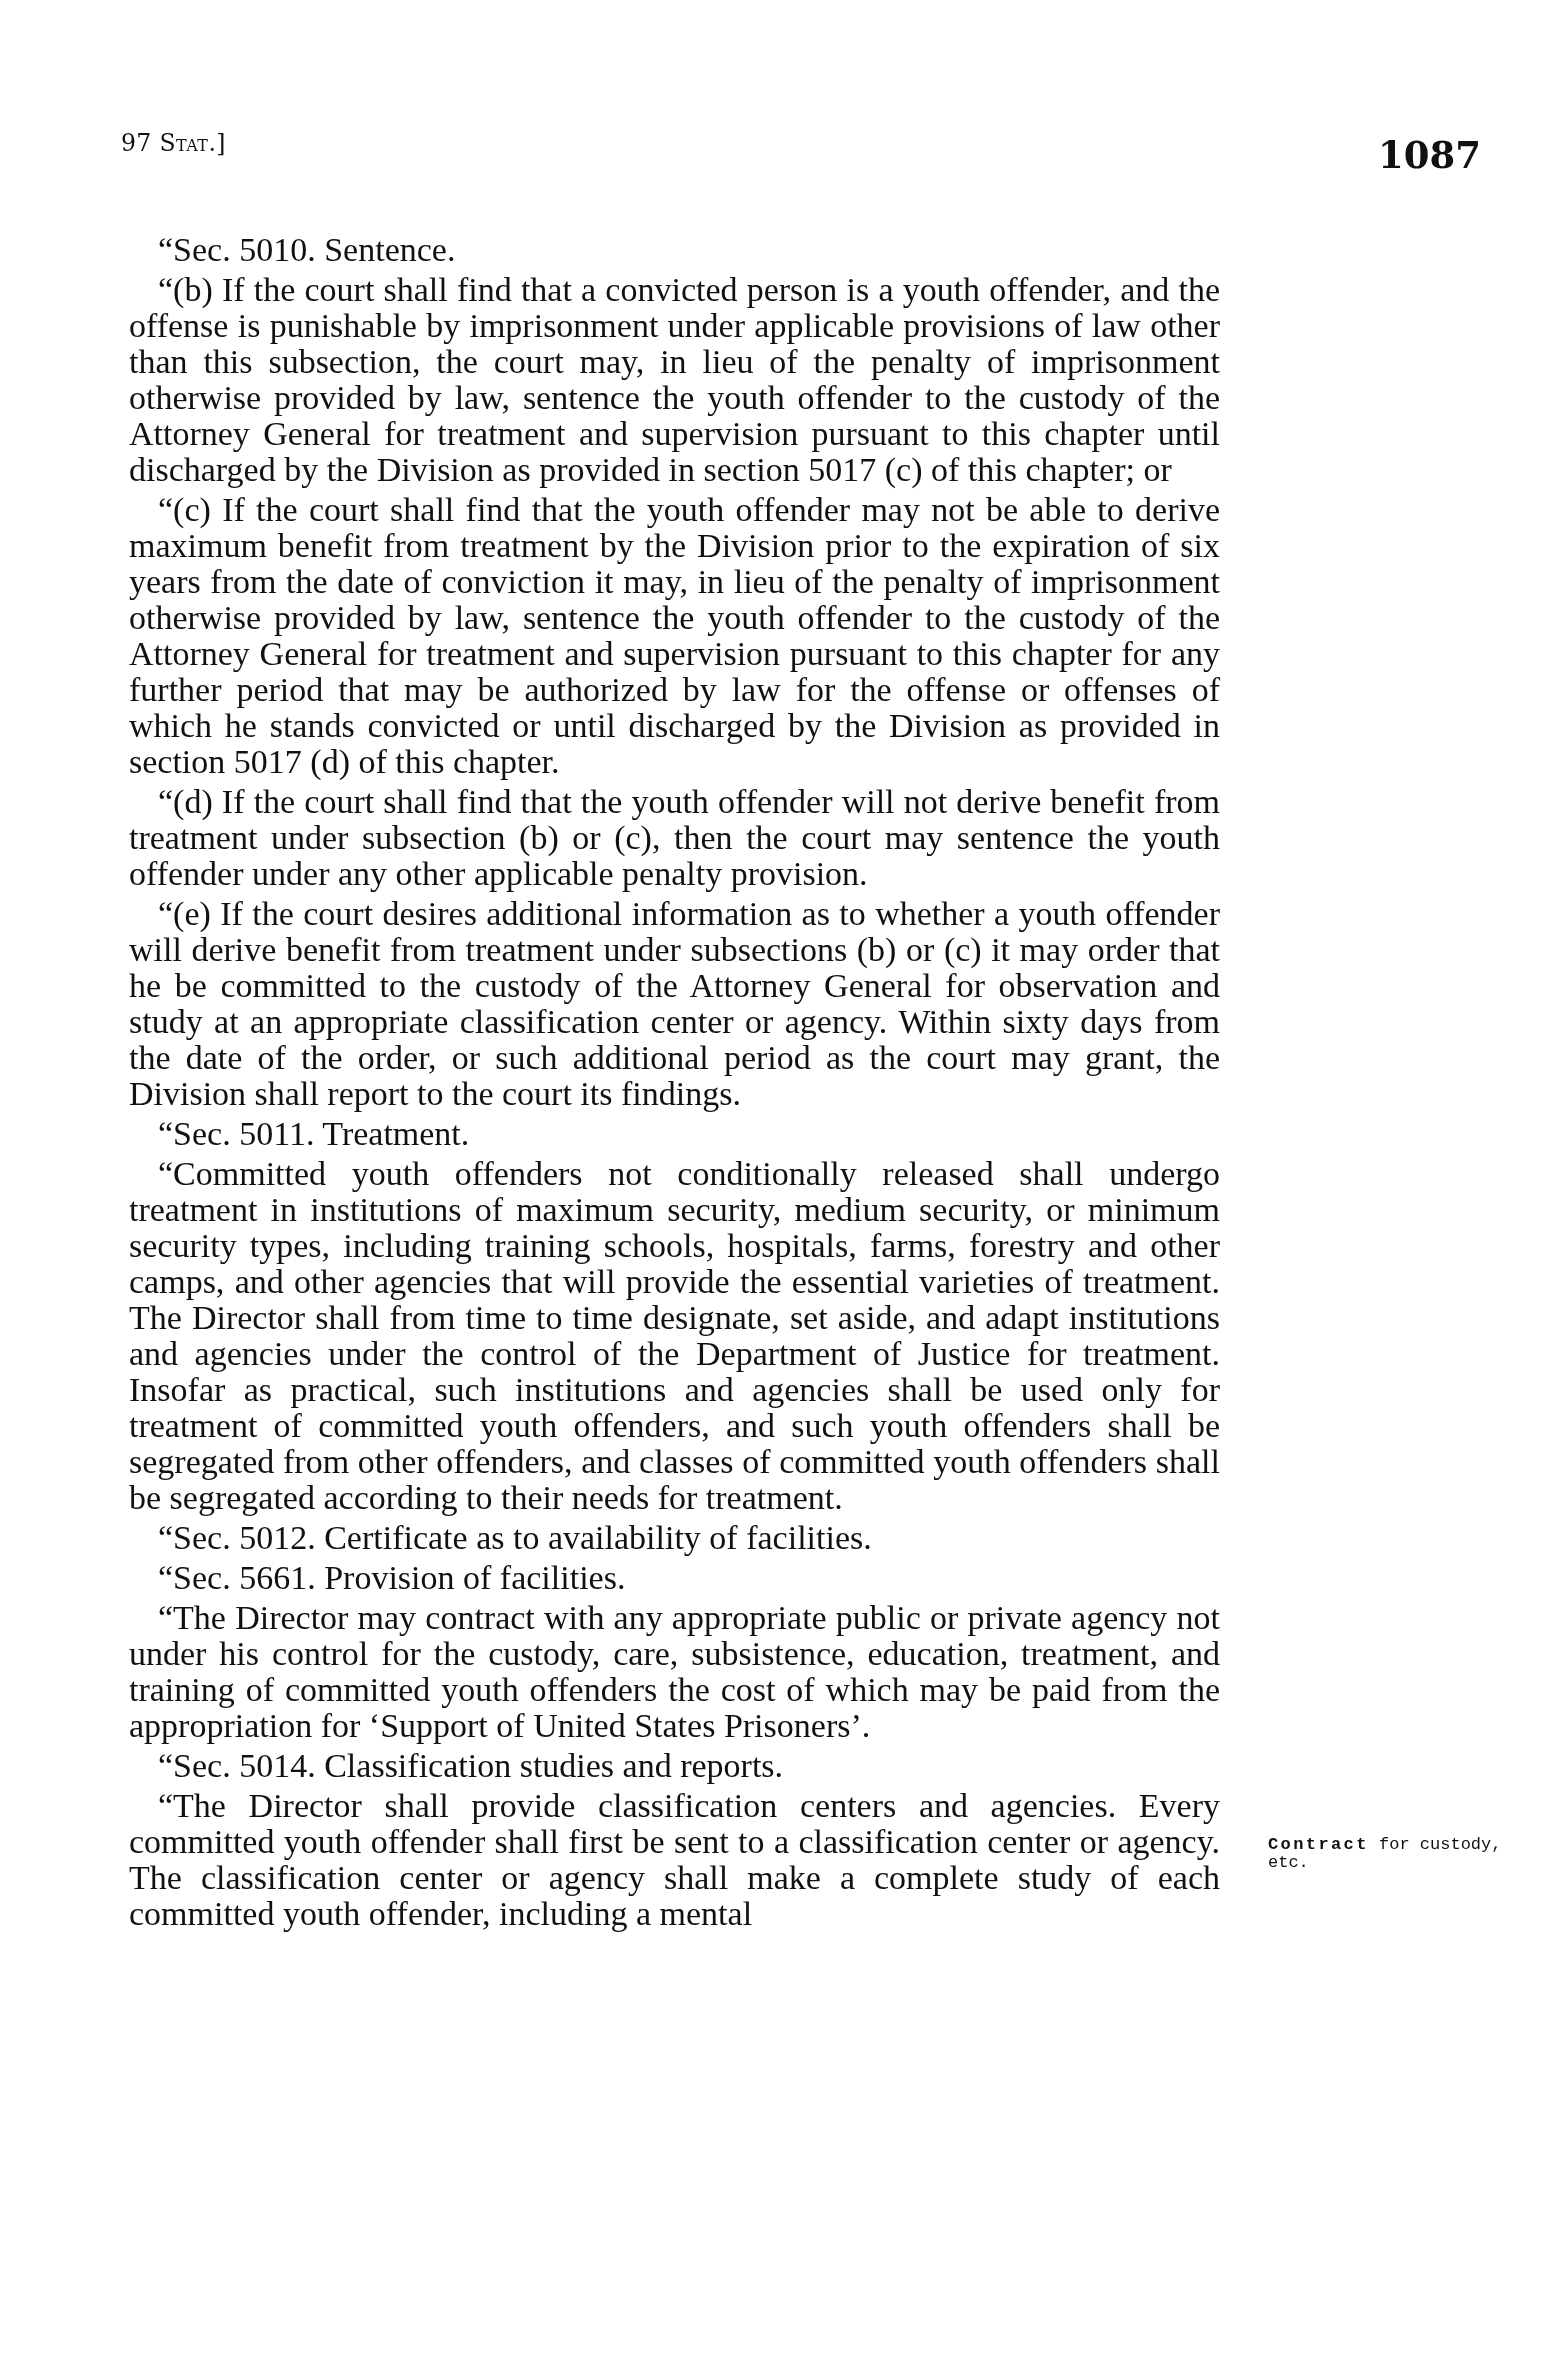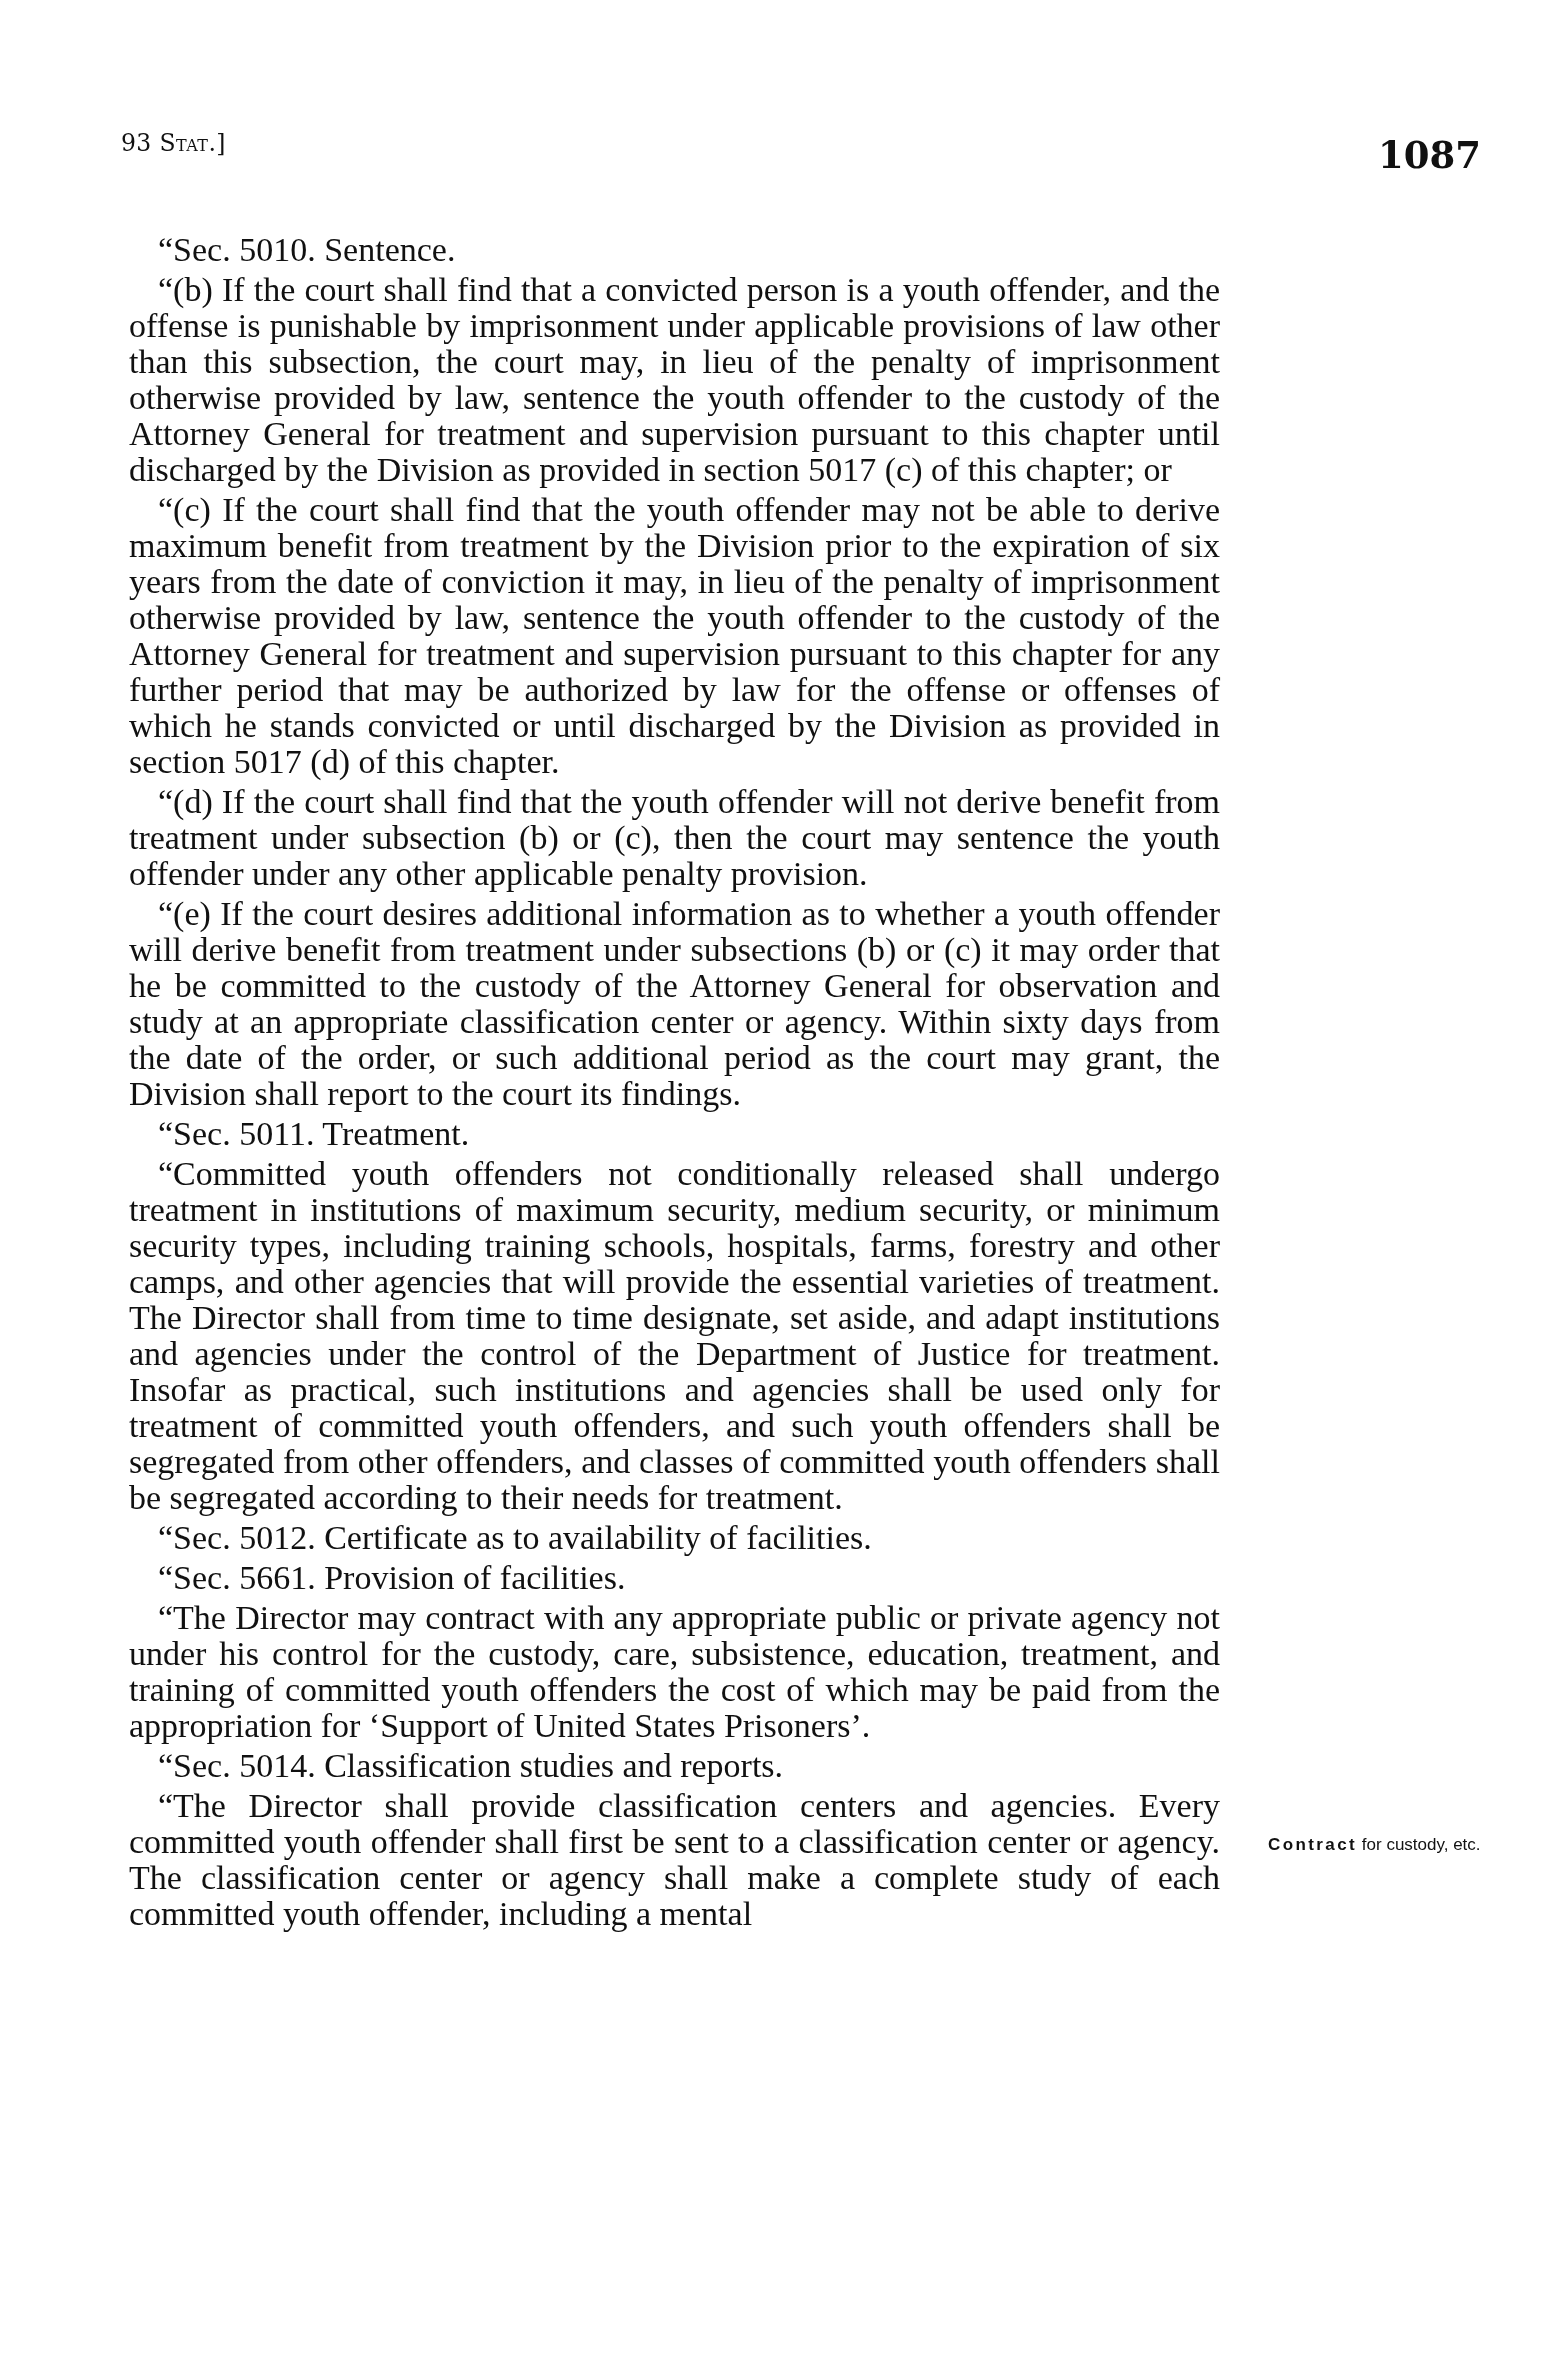--- a/index.html
+++ b/index.html
@@ -9,28 +9,28 @@
   .h-left { position:absolute; left:0; top:8px; font-size:23.5px; letter-spacing:0.4px; }
   .h-mid { position:absolute; left:147px; top:8px; font-size:23.5px; letter-spacing:0.4px; }
   .h-page { position:absolute; right:0; top:12px; font-size:37px; font-weight:bold; }
   .sc { font-variant:small-caps; }
   .column { position:absolute; top:228px; left:125px; width:1099px;
             font-family:"Liberation Serif", "DejaVu Serif", serif; font-size:34px; line-height:36px; }
   .p { margin:4px; text-align:justify; text-indent:0; }
   .p.ind { text-indent:29px; }
   .p.sec { text-indent:29px; text-align:left; }
   .margin-note { position:absolute; left:1268px; top:1836px; width:243px;
-                 font-family:Liberation Sans, sans-serif; font-size:17px; line-height:18px; }
+                 font-family:Liberation Mono, monospace; font-size:17px; line-height:18px; }
   .margin-note b { letter-spacing:2.4px; }
 </style>
 </head>
 <body>
 
 <div class="header">
-  <span class="h-left sc">93 Stat.]</span>
+  <span class="h-left sc">97 Stat.]</span>
   <span class="h-page">1087</span>
 </div>
 
 <div class="column">
   <p class="p sec">“Sec. 5010. Sentence.</p>
   <p class="p ind">“(b) If the court shall find that a convicted person is a youth offender, and the offense is punishable by imprisonment under applicable provisions of law other than this subsection, the court may, in lieu of the penalty of imprisonment otherwise provided by law, sentence the youth offender to the custody of the Attorney General for treatment and supervision pursuant to this chapter until discharged by the Division as provided in section 5017 (c) of this chapter; or</p>
   <p class="p ind">“(c) If the court shall find that the youth offender may not be able to derive maximum benefit from treatment by the Division prior to the expiration of six years from the date of conviction it may, in lieu of the penalty of imprisonment otherwise provided by law, sentence the youth offender to the custody of the Attorney General for treatment and supervision pursuant to this chapter for any further period that may be authorized by law for the offense or offenses of which he stands convicted or until discharged by the Division as provided in section 5017 (d) of this chapter.</p>
   <p class="p ind">“(d) If the court shall find that the youth offender will not derive benefit from treatment under subsection (b) or (c), then the court may sentence the youth offender under any other applicable penalty provision.</p>
   <p class="p ind">“(e) If the court desires additional information as to whether a youth offender will derive benefit from treatment under subsections (b) or (c) it may order that he be committed to the custody of the Attorney General for observation and study at an appropriate classification center or agency. Within sixty days from the date of the order, or such additional period as the court may grant, the Division shall report to the court its findings.</p>
   <p class="p sec">“Sec. 5011. Treatment.</p>

